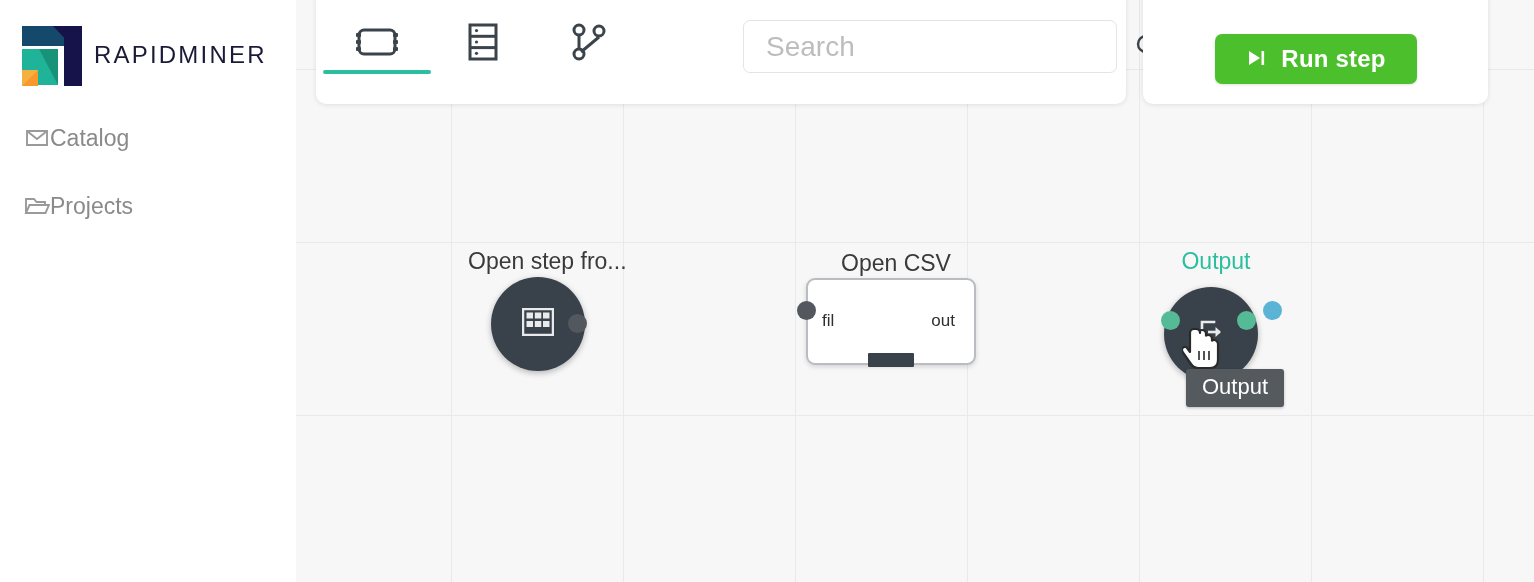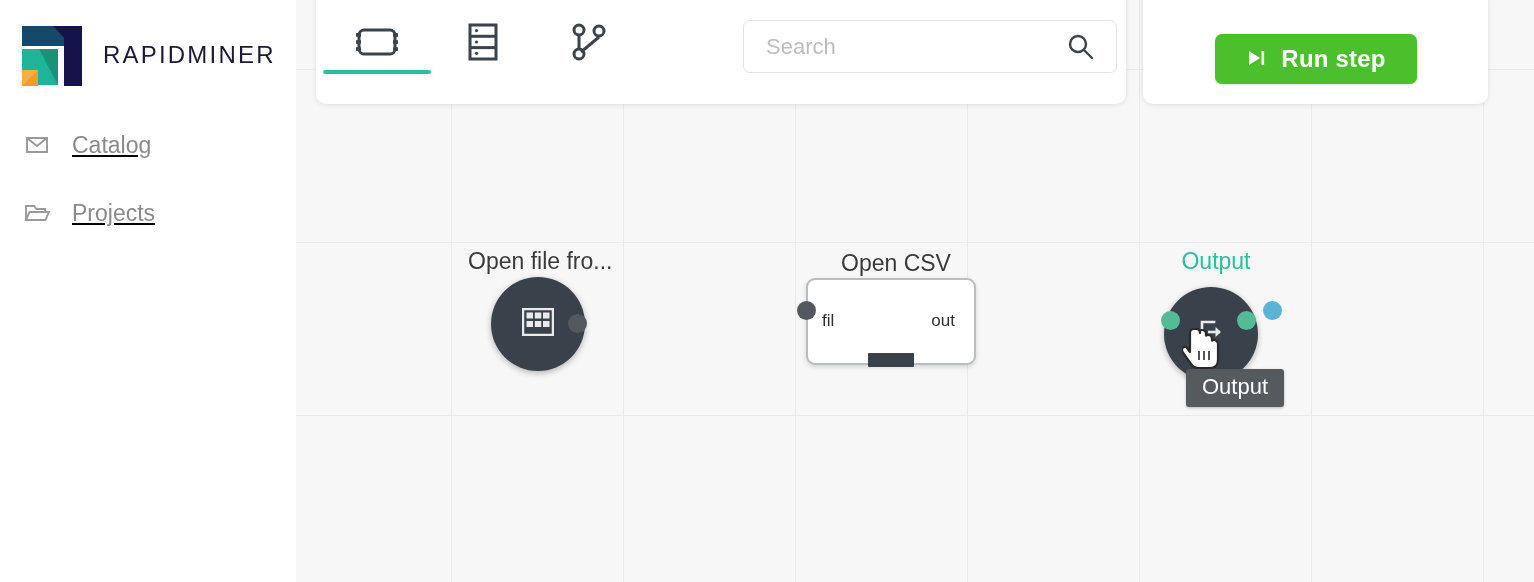--- a/index.html
+++ b/index.html
@@ -11,42 +11,42 @@
   }
   #app { position:relative; width:1534px; height:582px; }
 
   
   #sidebar {
     position:absolute; left:0; top:0; width:296px; height:582px;
     background:#ffffff; z-index:5;
   }
   #logo-wrap {
     position:absolute; left:20px; top:22px;
-    display:flex; align-items:center; gap:21px;
+    display:flex; align-items:center; gap:12px;
   }
   #logo-mark { position:relative; width:62px; height:66px; }
   .lg-band { position:absolute; }
   .lg-top   { left:2px;  top:4px;  width:50px; height:20px; background:#14496b; }
   .lg-tri-t { left:33px; top:4px;  width:0; height:0;
               border-left:19px solid transparent; border-top:20px solid #16134a; }
   .lg-mid   { left:2px;  top:27px; width:36px; height:36px; background:#1fb39a; }
   .lg-tri-m { left:19px; top:27px; width:0; height:0;
               border-left:19px solid transparent; border-top:36px solid #179379; }
   .lg-bot   { left:2px;  top:48px; width:16px; height:16px; background:#f79a2b; }
   .lg-tri-b { left:2px;  top:48px; width:0; height:0;
               border-right:16px solid transparent; border-top:16px solid #f5b042; }
   .lg-bar   { left:44px; top:4px;  width:18px; height:60px; background:#16134a; }
   #logo-text {
     font-size:24px; letter-spacing:2.2px; font-weight:400;
     color:#1b1a36; white-space:nowrap;
   }
 
   .nav-item {
-    position:absolute; left:24px; display:flex; align-items:center;
-    gap:22px; cursor:pointer; width:250px; height:40px;text-decoration:underline;
+    position:absolute; left:24px; display:flex; align-items:flex-start;
+    cursor:pointer; width:250px; height:40px;
   }
   .nav-icon { width:26px; height:26px; display:flex; align-items:center; justify-content:center; }
   .nav-icon svg { display:block; }
   .nav-label { font-size:23px; color:#8a8a8a; font-weight:400; }
 
   
   #canvas {
     position:absolute; left:296px; top:0; width:1238px; height:582px;
     background:#f7f7f7;
     background-image:
@@ -71,21 +71,21 @@
     position:absolute; bottom:14px; left:50%; transform:translateX(-50%);
     width:108px; height:4px; background:#2bbfa0; border-radius:2px;
   }
   #search-box {
     position:absolute; left:427px; top:34px; width:374px; height:53px;
     border:1px solid #e4e4e4; border-radius:7px; background:#fff;
     display:flex; align-items:center;
   }
   #search-input {
     flex:1; border:none; outline:none; background:transparent;
-    font-family:"Liberation Sans", sans-serif; font-size:22px;
+    font-family:"Liberation Sans", sans-serif; font-size:28px;
     color:#c2410c; padding:0 8px 0 22px;
   }
   #search-input::placeholder { color:#bdbdbd; }
   #search-icon-wrap { padding-right:22px; display:flex; align-items:center; cursor:pointer; }
 
   
   #run-panel {
     position:absolute; left:1143px; top:-14px; width:345px; height:118px;
     background:#ffffff; border-radius:10px;
     box-shadow:0 1px 5px rgba(0,0,0,0.10);
@@ -136,21 +136,21 @@
     box-shadow:0 1px 3px rgba(0,0,0,0.25);
   }
 </style>
 </head>
 <body>
 
 <div id="app">
 
   <div id="canvas">
 
-    <div class="node-title" style="left:172px; top:248px; width:140px;">Open file fro...</div>
+    <div class="node-title" style="left:172px; top:248px; width:140px;">Open step fro...</div>
     <div class="circ-node" style="left:195px; top:277px;">
       <span>
         <svg width="32" height="28" viewBox="0 0 32 28">
           <rect x="1" y="1" width="30" height="26" fill="none" stroke="#e8eaec" stroke-width="2.5"></rect>
           <rect x="4.5" y="4.5" width="6.5" height="6" fill="#e8eaec"></rect>
           <rect x="12.8" y="4.5" width="6.5" height="6" fill="#e8eaec"></rect>
           <rect x="21" y="4.5" width="6.5" height="6" fill="#e8eaec"></rect>
           <rect x="4.5" y="13" width="6.5" height="6" fill="#e8eaec"></rect>
           <rect x="12.8" y="13" width="6.5" height="6" fill="#e8eaec"></rect>
           <rect x="21" y="13" width="6.5" height="6" fill="#e8eaec"></rect>

